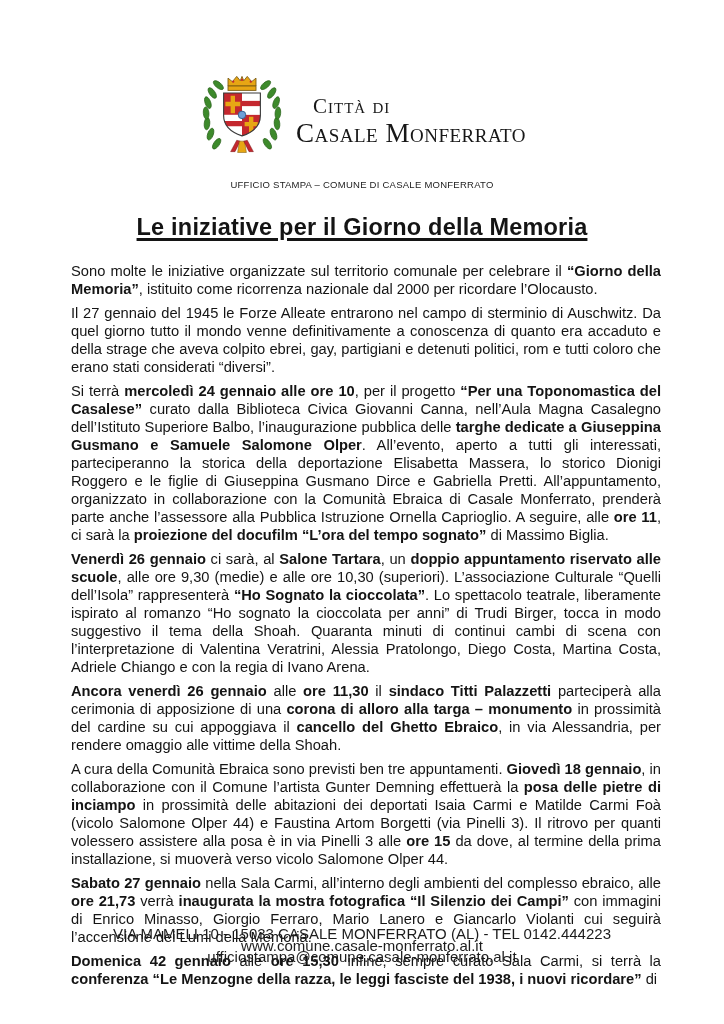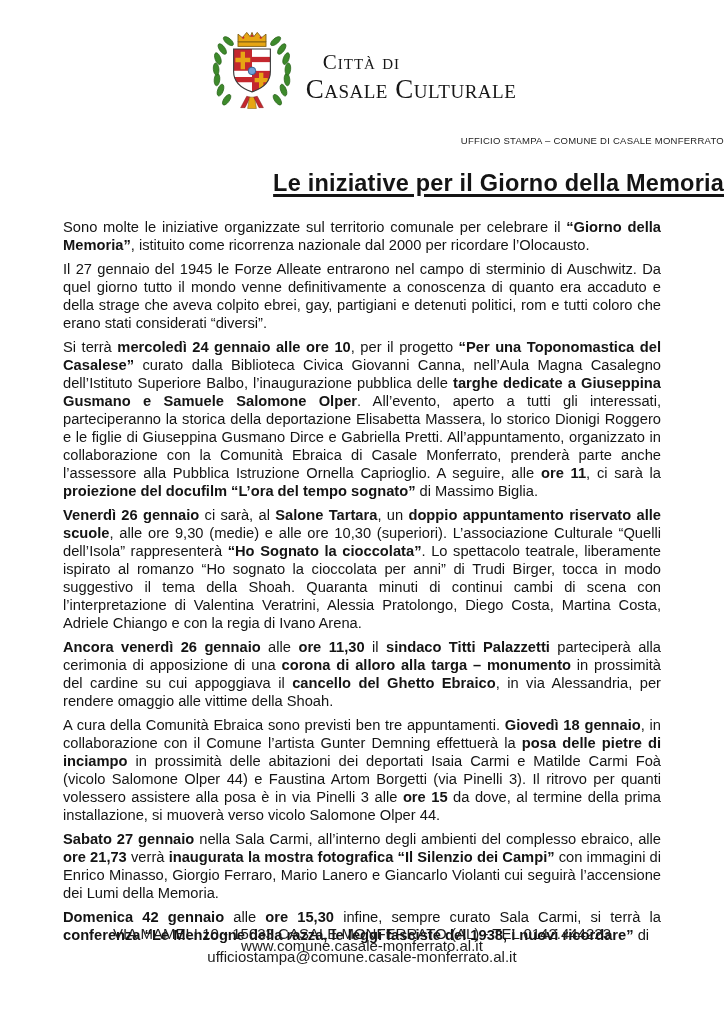--- a/index.html
+++ b/index.html
@@ -8,21 +8,21 @@
     width: 724px;
     height: 1024px;
     margin: 0 auto;
     background: #ffffff;
     font-family: "Liberation Sans", sans-serif;
     color: #141414;
     overflow: hidden;
   }
 
   
-  .doc-header { padding-top: 28px; }
+  .doc-header { padding-top: 28px; margin-top: 44px; }
   .logo-row {
     display: flex;
     justify-content: center;
     align-items: center;
   }
   .crest { flex: 0 0 auto; }
   .city-name {
     margin-left: 10px;
     font-family: "Liberation Serif", serif;
     font-variant: small-caps;
@@ -34,49 +34,49 @@
     letter-spacing: 1px;
     margin-left: 17px;
     margin-bottom: 3px;
   }
   .city-name .l2 {
     font-size: 27px;
     letter-spacing: 0.5px;
   }
   .office-line {
     margin-top: 9px;
-    text-align: right;
+    text-align: center;
     font-size: 9.5px;
     letter-spacing: 0.25px;
     color: #1c1c1c;
   }
 
   
   .doc-title {
     margin: 24px 0 0 0;
-    text-align: right;
+    text-align: center;
     font-size: 23.5px;
     font-weight: bold;
     letter-spacing: 0.2px;
   }
   .doc-title span {
     text-decoration: underline;
     text-decoration-thickness: 2.5px;
     text-underline-offset: 3px;
   }
 
   
   .doc-body {
     margin: 21px 63px 0 63px;
     width: 598px;
     font-size: 14.7px;
     line-height: 18px;
     text-align: justify;
   }
-  .doc-body p { margin: 0 0 6px 0; }
+  .doc-body p { margin: 0 0 6px 8px; }
   .doc-body b { font-weight: bold; }
 
   
   .doc-footer {
     position: absolute;
     left: 0; right: 0;
     top: 928px;
     text-align: center;
     font-size: 15px;
     line-height: 11.5px;
@@ -148,21 +148,21 @@
         </g>
 
         <g>
           <path class="f-red" d="M44,78 l-7,13 h5 l6,-12 z" stroke="#7a1a1a" stroke-width="0.6"></path>
           <path class="f-gold" d="M47,79 l-2,13 h10 l-2,-13 z" stroke="#7a5a10" stroke-width="0.6"></path>
           <path class="f-red" d="M56,78 l7,13 h-5 l-6,-12 z" stroke="#7a1a1a" stroke-width="0.6"></path>
         </g>
       </svg>
       <div class="city-name">
         <div class="l1">Città di</div>
-        <div class="l2">Casale Culturale</div>
+        <div class="l2">Casale Monferrato</div>
       </div>
     </div>
     <div class="office-line">UFFICIO STAMPA – COMUNE DI CASALE MONFERRATO</div>
   </header>
 
   <h1 class="doc-title">
     <span>Le iniziative per il Giorno della Memoria</span>
   </h1>
 
   <main class="doc-body">

